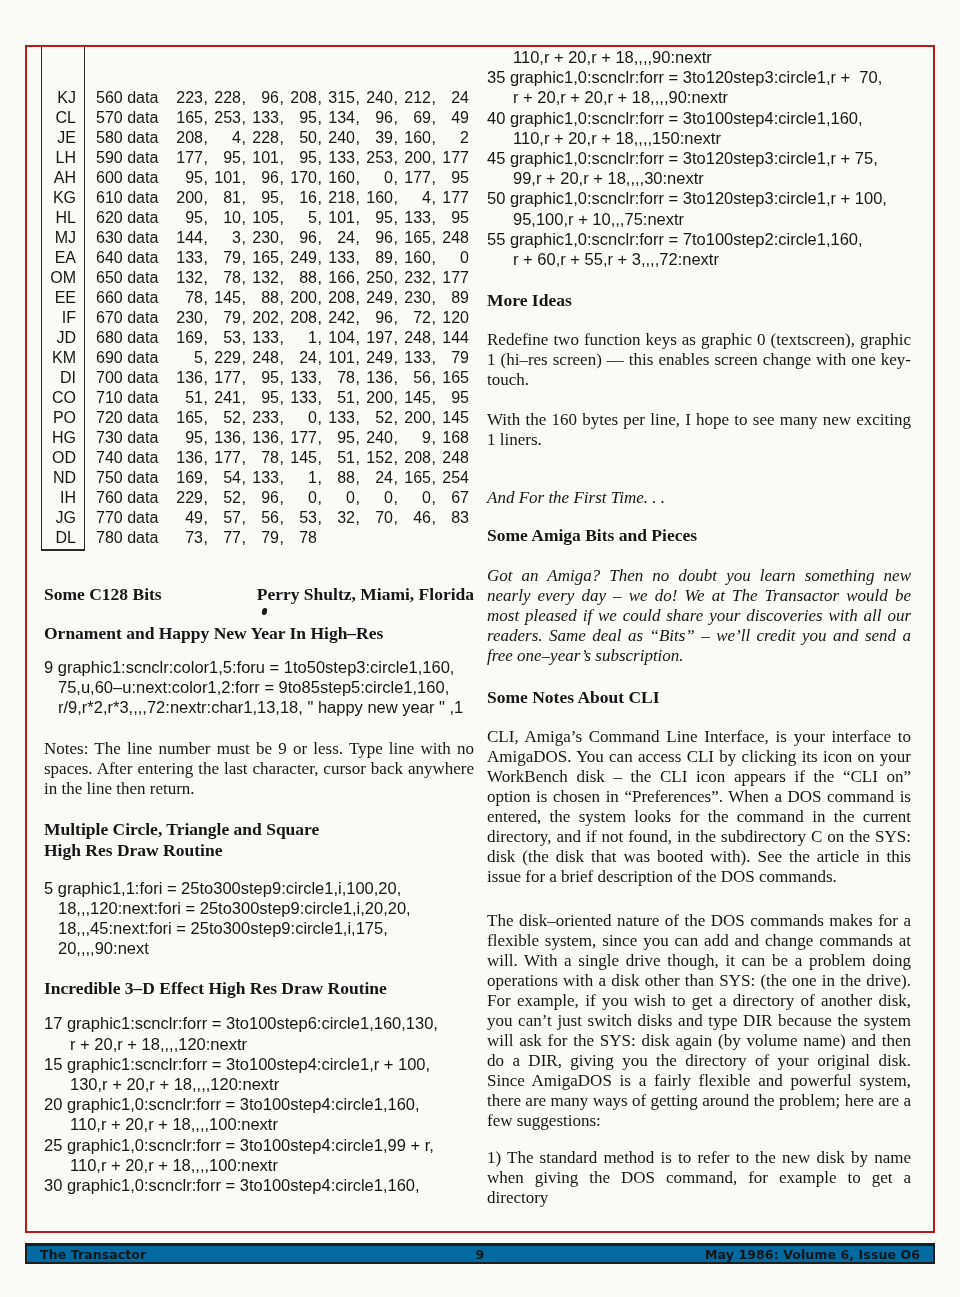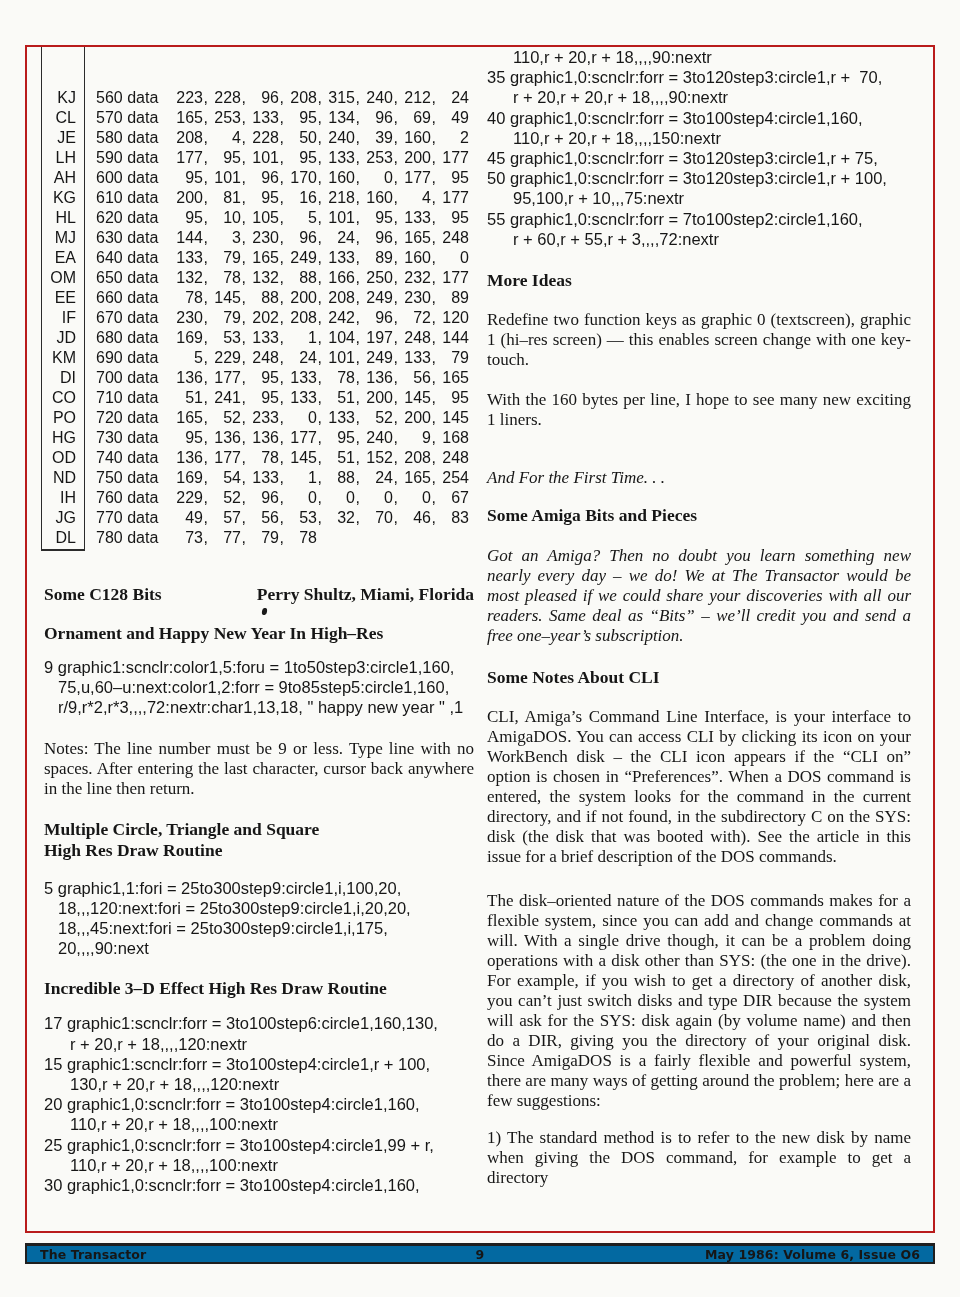--- a/index.html
+++ b/index.html
@@ -474,20 +474,21 @@
   <div class="col-right">
 
     <div class="codeblock b2">
 
     <div class="cline ind">110,r + 20,r + 18,,,,90:nextr</div>
         <div class="cline">35 graphic1,0:scnclr:forr = 3to120step3:circle1,r +  70,</div>
         <div class="cline ind">r + 20,r + 20,r + 18,,,,90:nextr</div>
         <div class="cline">40 graphic1,0:scnclr:forr = 3to100step4:circle1,160,</div>
         <div class="cline ind">110,r + 20,r + 18,,,,150:nextr</div>
         <div class="cline">45 graphic1,0:scnclr:forr = 3to120step3:circle1,r + 75,</div>
+        <div class="cline ind">99,r + 20,r + 18,,,,30:nextr</div>
         <div class="cline">50 graphic1,0:scnclr:forr = 3to120step3:circle1,r + 100,</div>
         <div class="cline ind">95,100,r + 10,,,75:nextr</div>
         <div class="cline">55 graphic1,0:scnclr:forr = 7to100step2:circle1,160,</div>
         <div class="cline ind">r + 60,r + 55,r + 3,,,,72:nextr</div>
       </div>
 
     <h3 class="m-ideas-head">More Ideas</h3>
     <p class="para m-ideas-p1">Redefine two function keys as graphic 0 (textscreen), graphic 1 (hi–res screen) — this enables screen change with one key-touch.</p>
     <p class="para m-ideas-p2">With the 160 bytes per line, I hope to see many new exciting 1 liners.</p>
 

